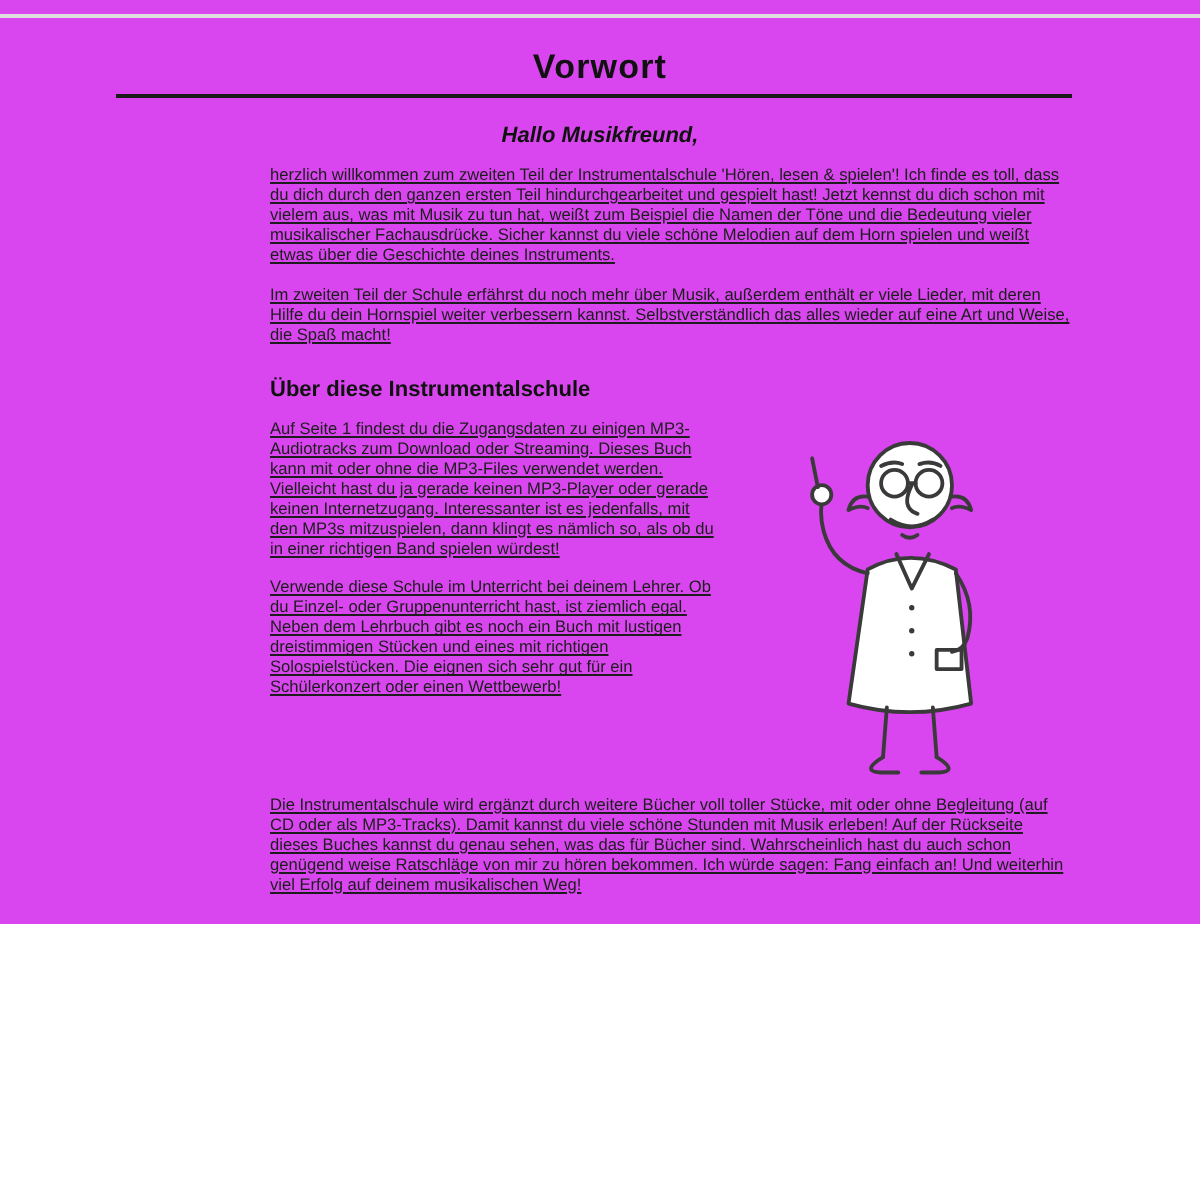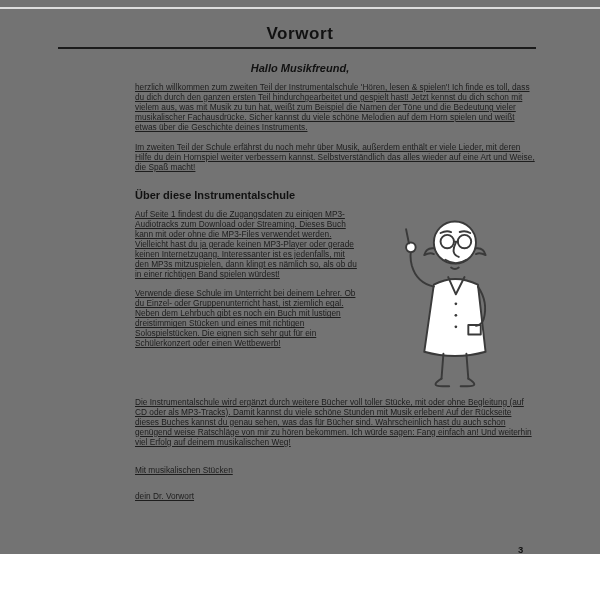--- a/index.html
+++ b/index.html
@@ -1,20 +1,20 @@
 <!DOCTYPE html>
 <html><head>
 <meta charset="utf-8">
 <style>
   html, body { margin: 0; padding: 0; background: #ffffff; }
   .photo {
     position: relative;
     width: 600px;
-    height: 554px;
-    background: #737373;
+    height: 462px;
+    background: #d946ef;
     font-family: "Liberation Sans", sans-serif;
     color: #1d1d1d;
     overflow: hidden;
   }
   .edge-line {
     position: absolute;
     left: 0;
     width: 600px;
     height: 1.5px;
     background: #dedede;

